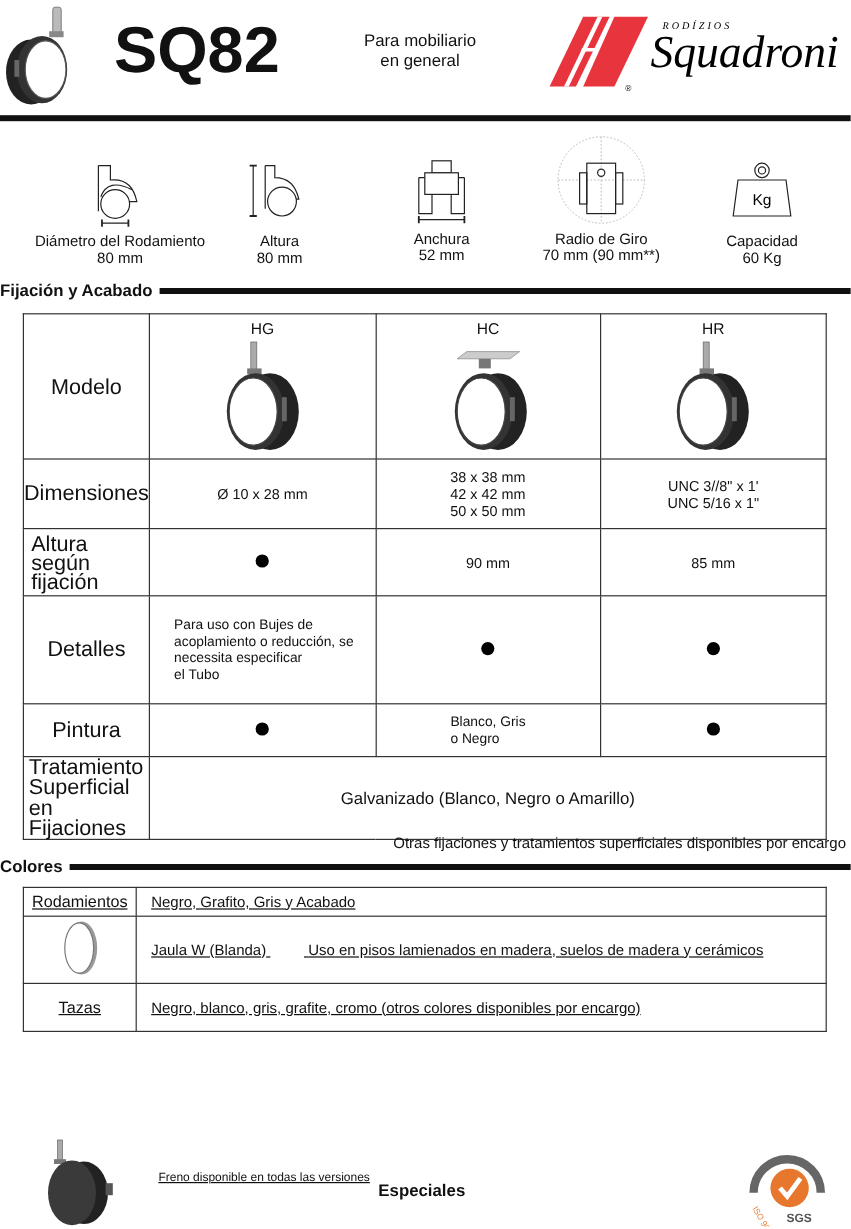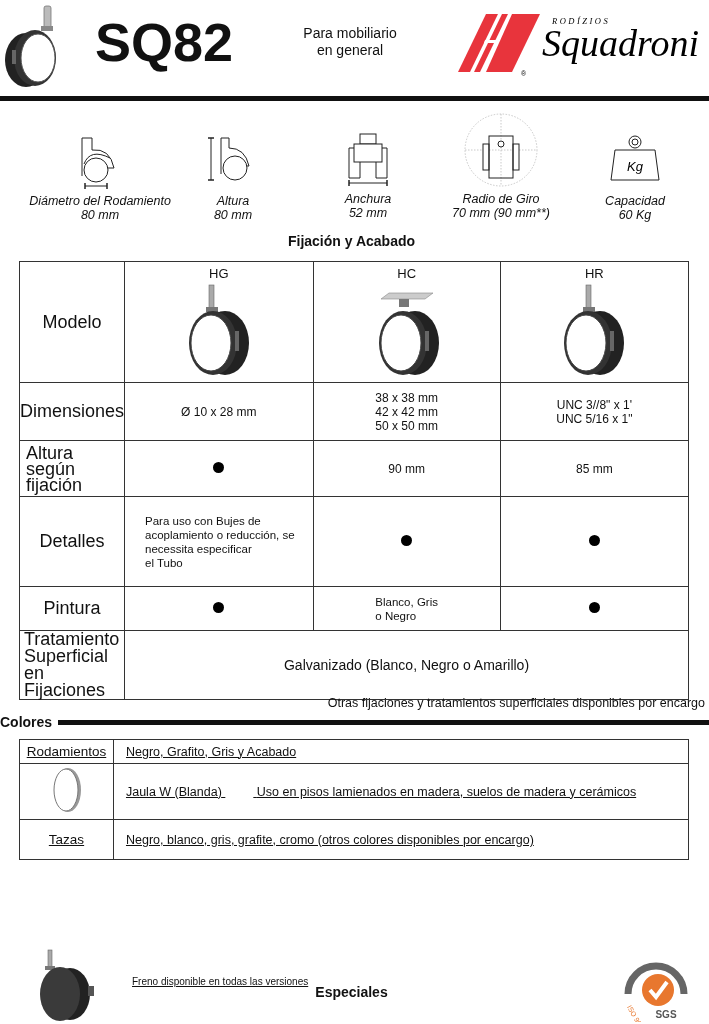--- a/index.html
+++ b/index.html
@@ -8,21 +8,21 @@
     .abs { position: absolute; }
 
     
     #hdr-caster { left: 2px; top: 2px; width: 62px; height: 88px; }
     #hdr-model { left: 95px; top: 12px; font-size: 54px; font-weight: bold; letter-spacing: 0px; line-height: 60px; }
     #hdr-sub { left: 290px; top: 25px; width: 120px; text-align: center; font-size: 14px; line-height: 17px; }
     #hdr-logo { left: 456px; top: 10px; width: 253px; height: 68px; }
     #hdr-rule { left: 0; top: 96px; width: 709px; height: 5px; background: #111; }
 
     
-    .spec { position: absolute; top: 118px; text-align: center; font-size: 12.5px; line-height: 14px; font-style: italic; }
+    .spec { position: absolute; top: 118px; text-align: center; font-size: 12.5px; line-height: 14px; }
     .spec svg { display: block; margin: 0 auto; }
     .spec .lbl { margin-top: 4px; }
 
     
     .section { position: absolute; left: 0; width: 709px; height: 18px; display: flex; align-items: center; }
     .section .title { font-weight: bold; font-size: 14px; white-space: nowrap; padding-right: 6px; }
     .section .bar { flex: 1; height: 5px; background: #111; }
 
     
     table { border-collapse: collapse; position: absolute; }
@@ -134,21 +134,21 @@
   <svg width="60" height="72" viewBox="0 0 60 72">
     <circle cx="30" cy="24" r="6" fill="#fff" stroke="#222" stroke-width="1"></circle>
     <circle cx="30" cy="24" r="3" fill="#fff" stroke="#222" stroke-width="1"></circle>
     <polygon points="10,32 50,32 54,62 6,62" fill="#fff" stroke="#222" stroke-width="1"></polygon>
     <text x="30" y="53" text-anchor="middle" font-size="13" font-family="Liberation Sans, sans-serif">Kg</text>
   </svg>
   <div class="lbl">Capacidad</div>
   <div>60 Kg</div>
 </div>
 
-<div class="section" style="top:233px;flex-direction:column;">
+<div class="section" style="top:233px;">
   <span class="title">Fijación y Acabado</span>
   <span class="bar"></span>
 </div>
 
 <table id="fix-table">
   <colgroup>
     <col style="width:95px">
       <col style="width:192px">
       <col style="width:191px">
       <col style="width:192px">

